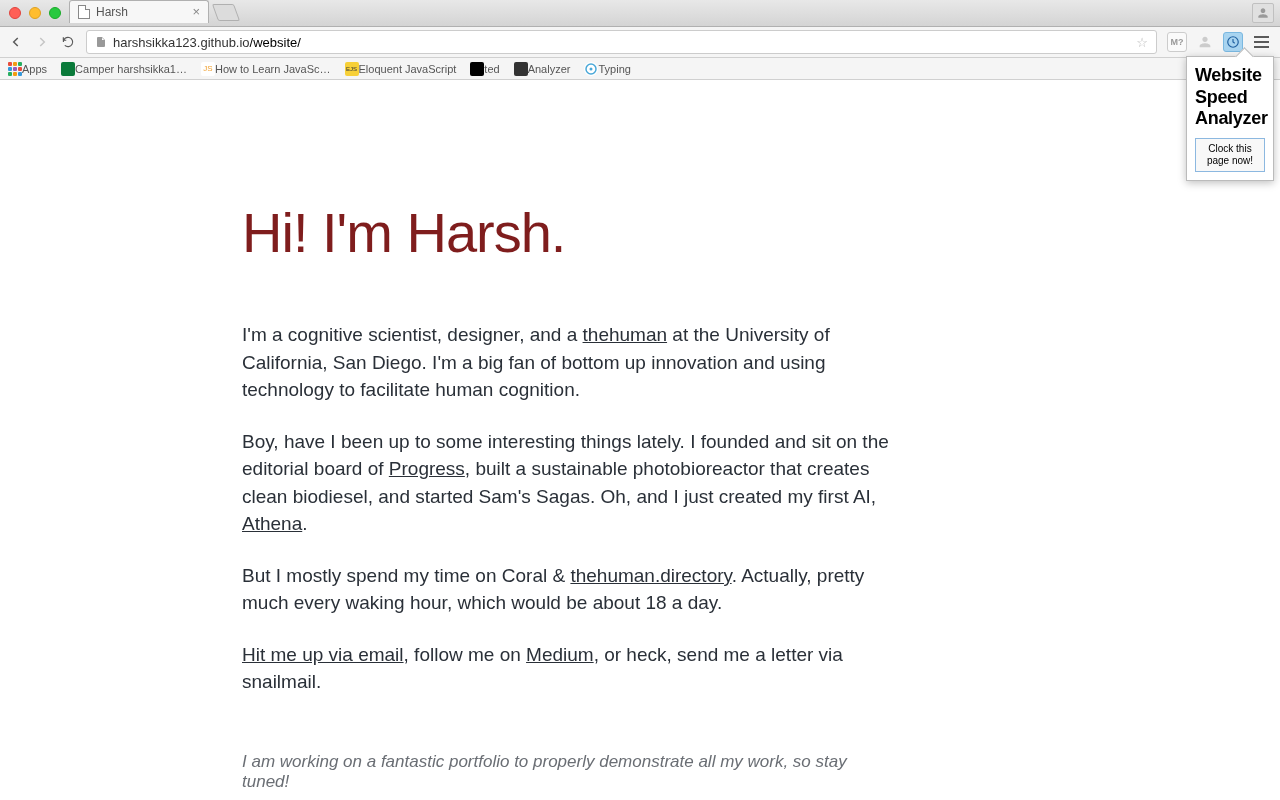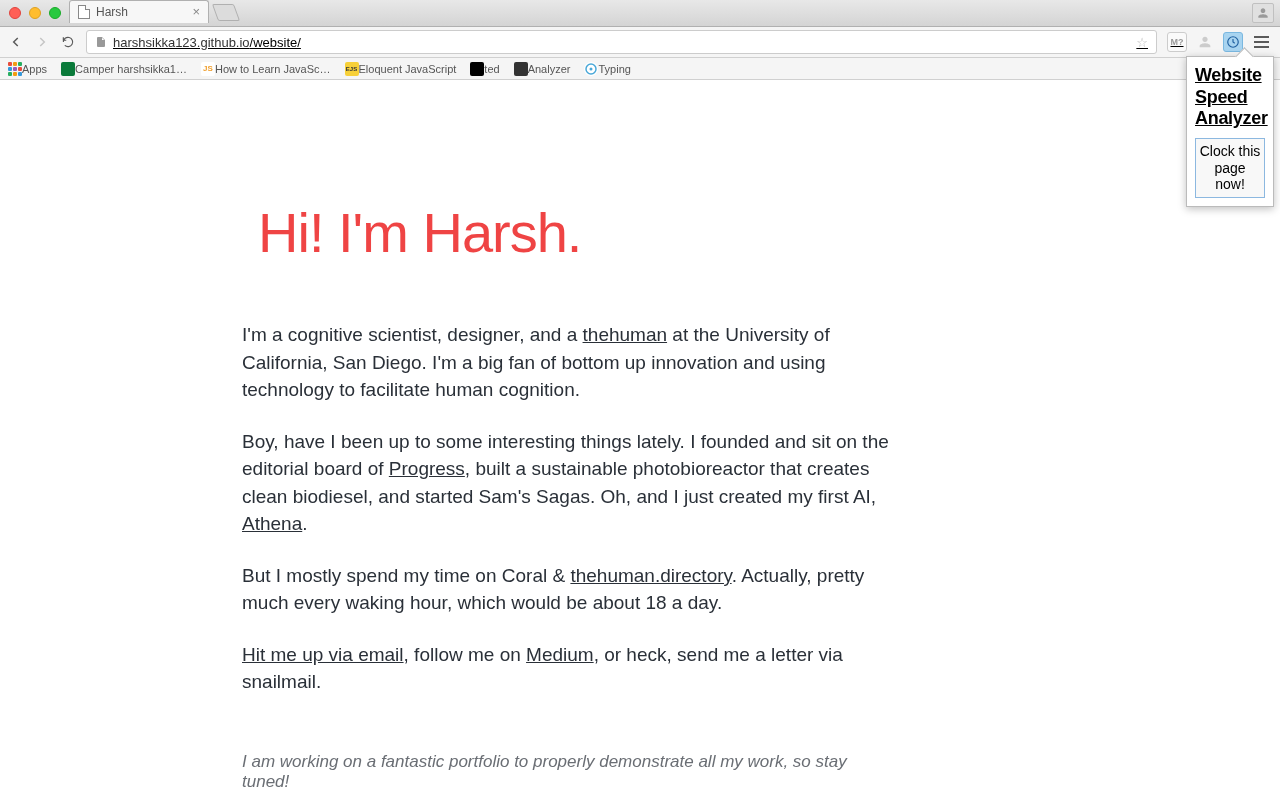--- a/index.html
+++ b/index.html
@@ -14,54 +14,54 @@
 .tl.green { background: #27c93f; border: 1px solid #1aab29; }
 .tabs { display: flex; align-items: flex-start; margin-left: 8px; height: 27px; }
 .tab { background: #f7f7f7; border: 1px solid #b0b0b0; border-bottom: none; border-top-left-radius: 3px; border-top-right-radius: 3px; height: 23px; min-width: 140px; display: flex; align-items: center; padding: 0 8px; font-size: 12px; color: #555; position: relative; }
 .tab .doc-icon { width: 12px; height: 14px; margin-right: 6px; background: #fff; border: 1px solid #888; position: relative; }
 .tab .doc-icon::after { content:''; position:absolute; top:-1px; right:-1px; width:4px; height:4px; background:#f7f7f7; border-left:1px solid #888; border-bottom:1px solid #888;}
 .tab .close { margin-left: auto; font-size: 13px; color: #888; }
 .new-tab { width: 22px; height: 17px; background: #dcdcdc; border: 1px solid #b0b0b0; margin-left: 6px; transform: skewX(20deg); border-radius: 2px; align-self: center; margin-bottom: 2px;}
 .profile { position: absolute; right: 6px; top: 3px; width: 22px; height: 20px; background: #e0e0e0; border: 1px solid #c0c0c0; border-radius: 2px; display:flex; align-items:center; justify-content:center;}
 .profile svg { width:14px; height:14px; fill:#9a9a9a;}
 
-.toolbar { height: 31px; background: #f5f5f5; border-bottom: 1px solid #d0d0d0; display: flex; align-items: center; padding: 0 8px; gap: 10px; text-decoration: underline; }
+.toolbar { height: 31px; background: #f5f5f5; border-bottom: 1px solid #d0d0d0; display: flex; align-items: center; padding: 0 8px; gap: 10px; }
 .nav-btn { width: 16px; height: 16px; display:flex; align-items:center; justify-content:center; color:#5a5a5a;}
 .nav-btn.disabled { color: #c5c5c5; }
 .nav-btn svg { width:14px; height:14px; }
 .url-bar { flex: 1; height: 24px; background: #fff; border: 1px solid #ccc; border-radius: 3px; display: flex; align-items: center; padding: 0 8px; font-size: 13px; color: #333; }
 .url-bar .lock { width: 12px; height: 14px; margin-right: 6px; }
 .url-bar .url-host { color: #333; }
 .url-bar .url-path { color: #000000; }
 .url-bar .star { margin-left: auto; color:#bbb;}
 .ext-icons { display: flex; gap: 8px; align-items: center; }
 .ext-icon { width: 20px; height: 20px; border-radius: 3px; display:flex; align-items:center; justify-content:center; font-size:9px; font-weight:bold;}
 .ext-icon.m7 { border:1px solid #ccc; color:#999; background:#fafafa;}
 .ext-icon.re { color:#ccc; font-size:16px;}
 .ext-icon.clock { background:#a8d4f0; border:1px solid #7ab8e0; position:relative;}
 .ext-icon.clock svg { width:14px; height:14px; }
 .hamburger { display:flex; flex-direction:column; gap:3px; padding:3px;}
 .hamburger span { width:15px; height:2px; background:#5a5a5a;}
 
 .bookmarks { height: 22px; background: #f5f5f5; border-bottom: 1px solid #d0d0d0; display: flex; align-items: center; padding: 0 8px; gap: 14px; font-size: 11px; color: #555; }
 .bk { display: flex; align-items: center; }
-.bk-icon { width: 14px; height: 14px; display:flex; align-items:center; justify-content:center; font-size:8px; font-weight:bold; color:#fff; border-radius:2px;}
+.bk-icon { width: 14px; height: 14px; display:flex; align-items:center; justify-content:center; font-size:8px; font-weight:normal; color:#fff; border-radius:2px;}
 .apps-icon { width:14px; height:14px; display:grid; grid-template-columns:repeat(3,1fr); grid-template-rows:repeat(3,1fr); gap:1px;}
 .apps-icon span { border-radius:1px;}
 
 
-.popup { position: absolute; top: 56px; right: 6px; width: 88px; background: #fff; border: 1px solid #bbb; box-shadow: 0 2px 8px rgba(0,0,0,0.25); padding: 8px; z-index: 100; text-decoration: underline; }
+.popup { position: absolute; top: 56px; right: 6px; width: 88px; background: #fff; border: 1px solid #bbb; box-shadow: 0 2px 8px rgba(0,0,0,0.25); padding: 8px; z-index: 100; }
 .popup::before { content:''; position:absolute; top:-7px; right:22px; width:12px; height:12px; background:#fff; border-left:1px solid #bbb; border-top:1px solid #bbb; transform:rotate(45deg);}
 .popup-title { font-size: 18px; font-weight: 800; line-height: 1.2; margin-bottom: 8px; letter-spacing:-0.3px;}
-.popup-btn { width: 100%; font-size: 14px; padding: 4px 2px; background: #f8f8f8; border: 1px solid #8cb8e0; cursor: pointer; text-align:center; line-height:1.2;}
+.popup-btn { width: 100%; font-size: 10px; padding: 4px 2px; background: #f8f8f8; border: 1px solid #8cb8e0; cursor: pointer; text-align:center; line-height:1.2;}
 
 
 .page { padding: 120px 0 0 0; }
 .container { max-width: 650px; margin-left: 242px; }
-h1.headline { font-size: 56px; font-weight: 400; color: #ef4444; margin-bottom: 56px; letter-spacing:-1px; font-family: -apple-system, "Helvetica Neue", sans-serif; margin-left: 16px;}
+h1.headline { font-size: 56px; font-weight: 400; color: #7f1d1d; margin-bottom: 56px; letter-spacing:-1px; font-family: -apple-system, "Helvetica Neue", sans-serif;}
 .para { font-size: 19px; line-height: 1.45; color: #2a3038; margin-bottom: 24px; font-weight: 400; }
 .para a { color: #2a3038; text-decoration: underline; }
 .note { font-size: 17px; font-style: italic; color: #6a6e74; margin-top: 56px; margin-bottom: 22px; }
 .footer-links { font-size: 15px; color: #2a3038; }
 .footer-links a { color: #2a3038; text-decoration: none; }
 </style>
 </head>
 <body>
 
 <div class="titlebar">

